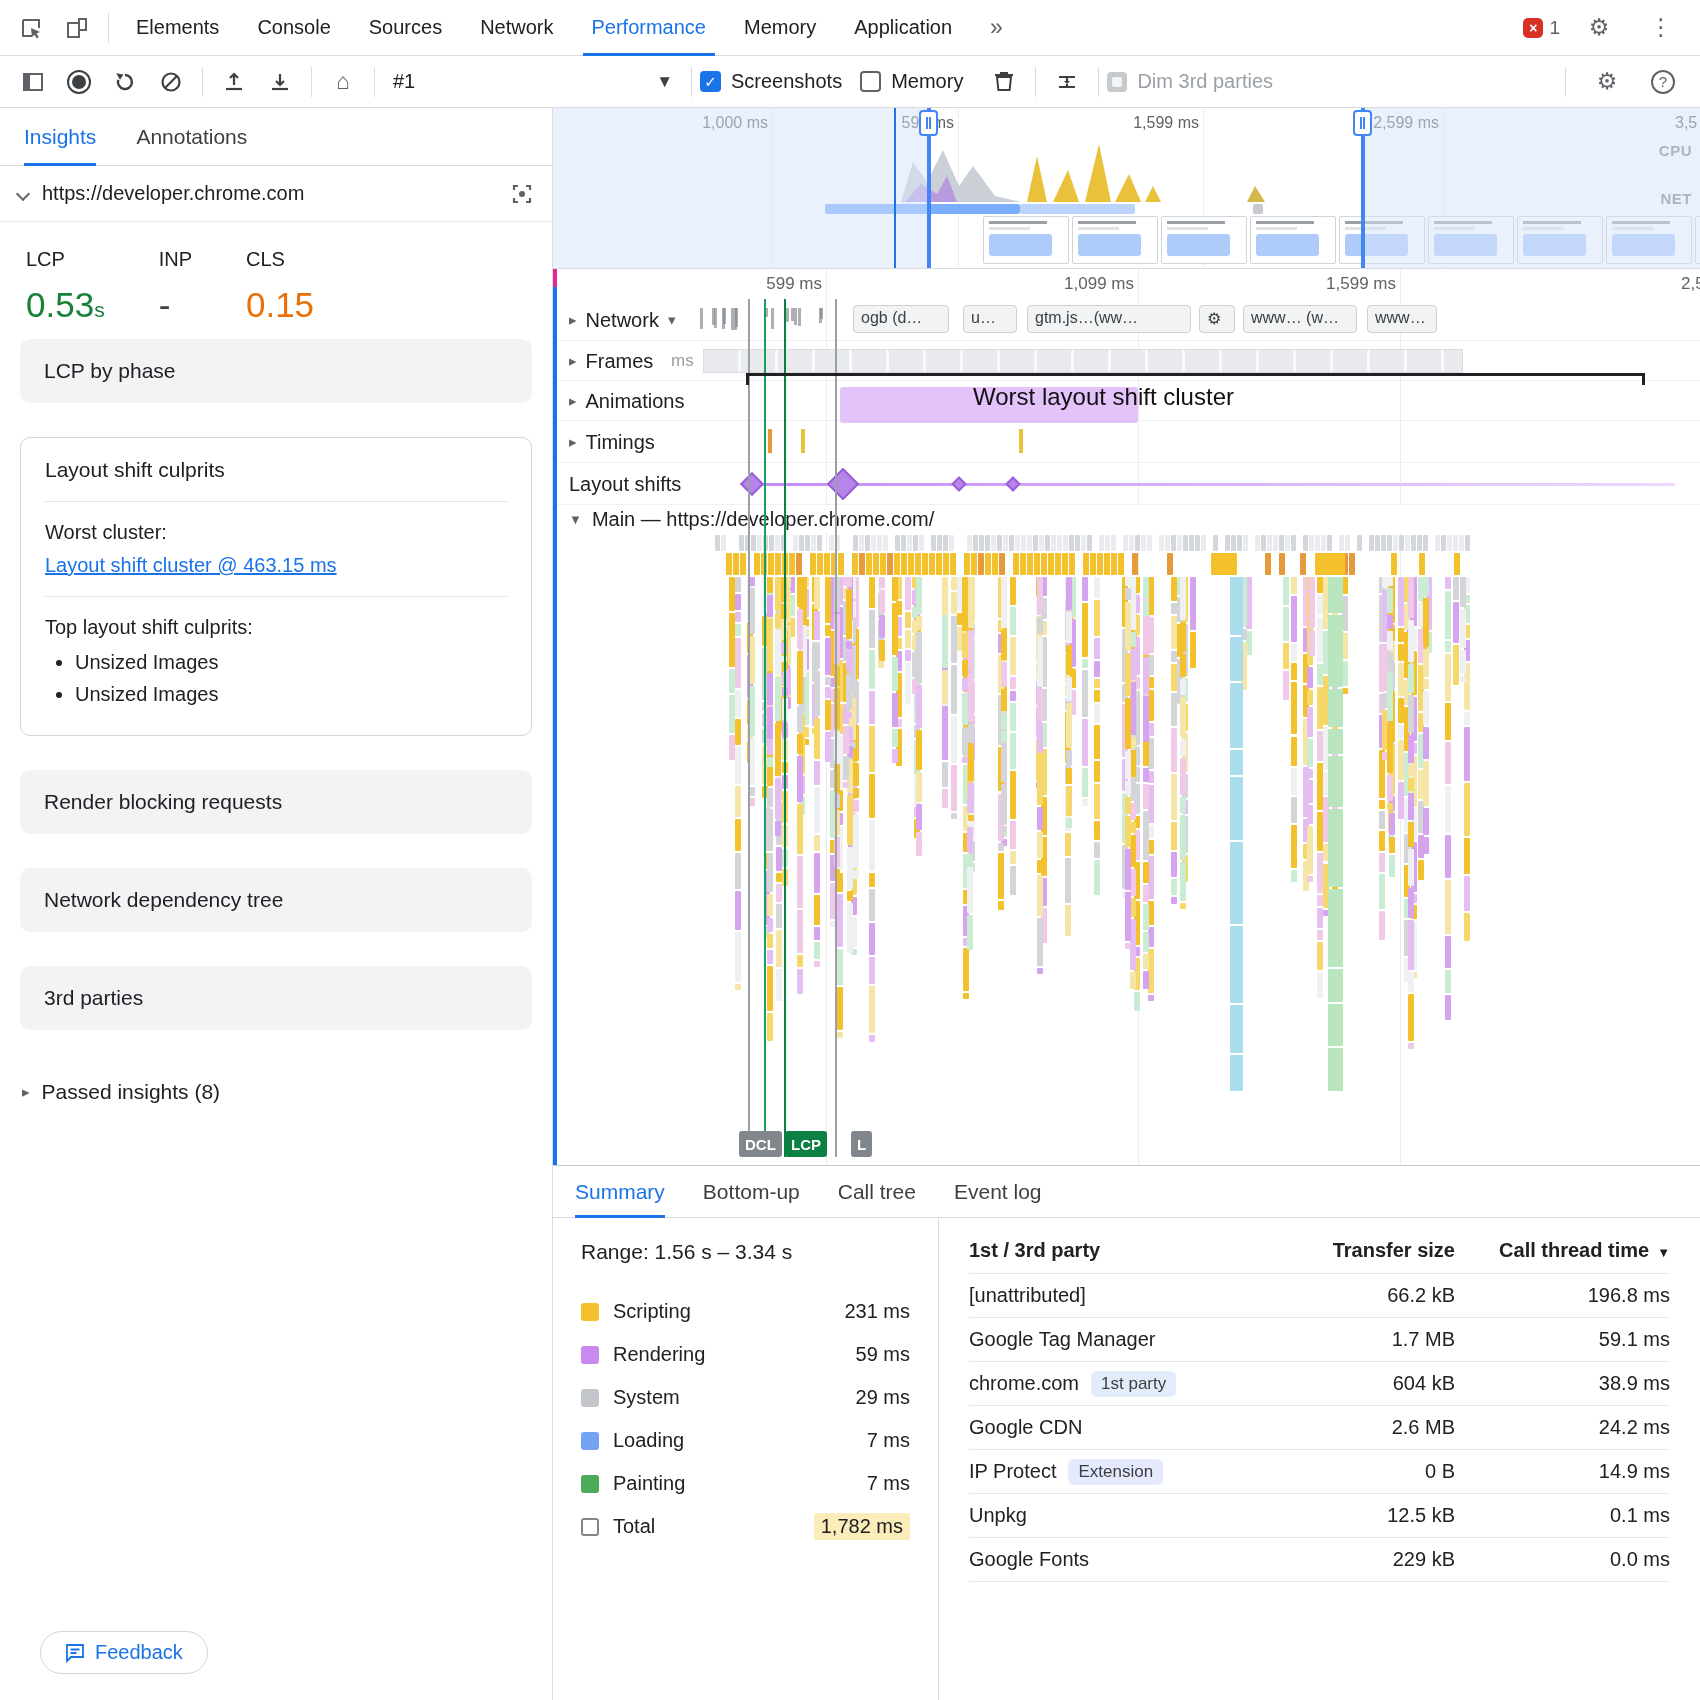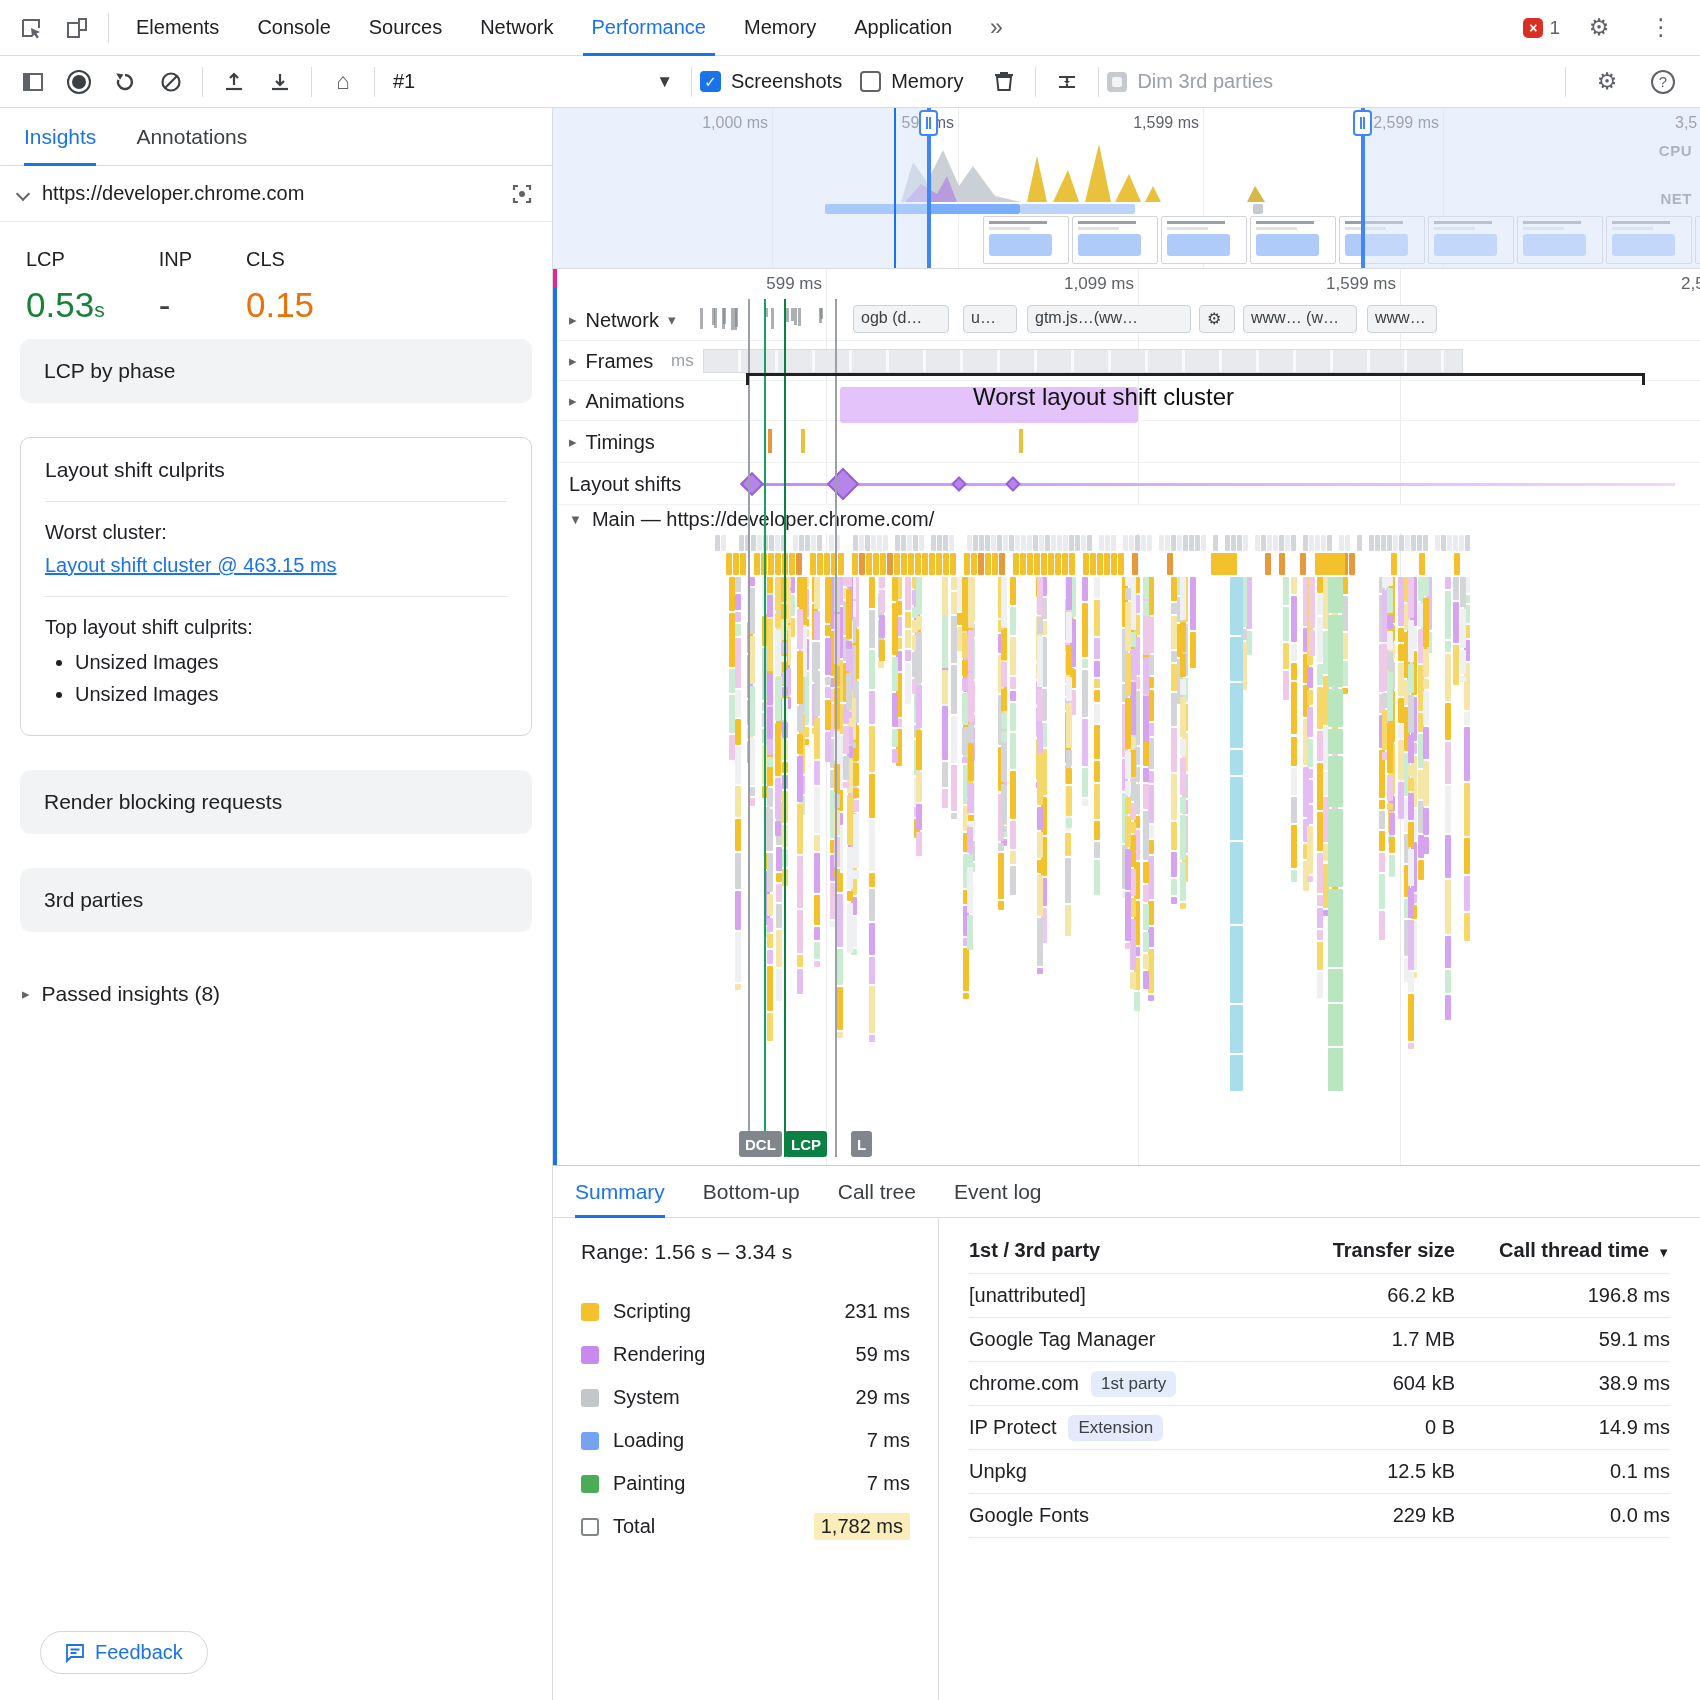--- a/index.html
+++ b/index.html
@@ -311,20 +311,21 @@
         <div class="wlabel">Worst cluster:</div>
         <a class="linkish">Layout shift cluster @ 463.15 ms</a>
         <hr>
         <div class="wlabel">Top layout shift culprits:</div>
         <ul>
           <li>Unsized Images</li>
           <li>Unsized Images</li>
         </ul>
       </div>
       <div class="icard"><span>Render blocking requests</span></div>
+      <div class="icard"><span>Network dependency tree</span></div>
       <div class="icard"><span>3rd parties</span></div>
       <div class="passed">
         <span class="tri">▸</span>
         <span>Passed insights (8)</span>
       </div>
       <div class="sspacer"></div>
       <div class="feedback">
         <svg width="20" height="20" viewBox="0 0 20 20">
             <path d="M2 2h16v12H6l-4 4z" fill="none" stroke="#1a73e8" stroke-width="1.8"></path>
             <path d="M5.5 6.5h9M5.5 10h6" stroke="#1a73e8" stroke-width="1.8"></path>
@@ -1695,20 +1696,27 @@
             <div class="prow">
               <span class="pcell namewrap">
                   <span>chrome.com</span>
                   <span class="badge blue">1st party</span>
                 </span>
               <span class="pcell r">604 kB</span>
               <span class="pcell r">38.9 ms</span>
             </div>
             <div class="prow">
               <span class="pcell namewrap">
+                  <span>Google CDN</span>
+                </span>
+              <span class="pcell r">2.6 MB</span>
+              <span class="pcell r">24.2 ms</span>
+            </div>
+            <div class="prow">
+              <span class="pcell namewrap">
                   <span>IP Protect</span>
                   <span class="badge purple">Extension</span>
                 </span>
               <span class="pcell r">0 B</span>
               <span class="pcell r">14.9 ms</span>
             </div>
             <div class="prow">
               <span class="pcell namewrap">
                   <span>Unpkg</span>
                 </span>

